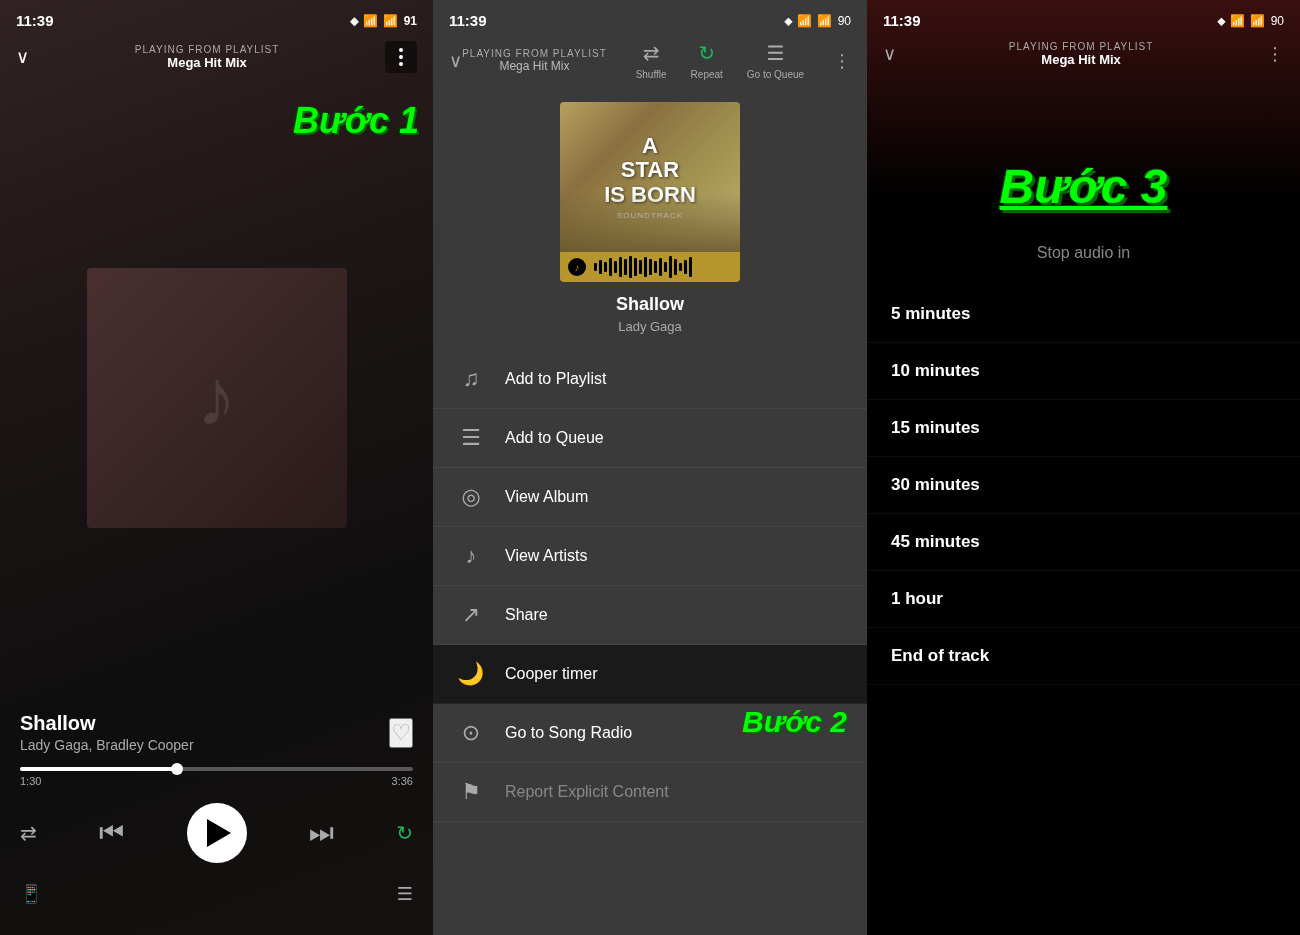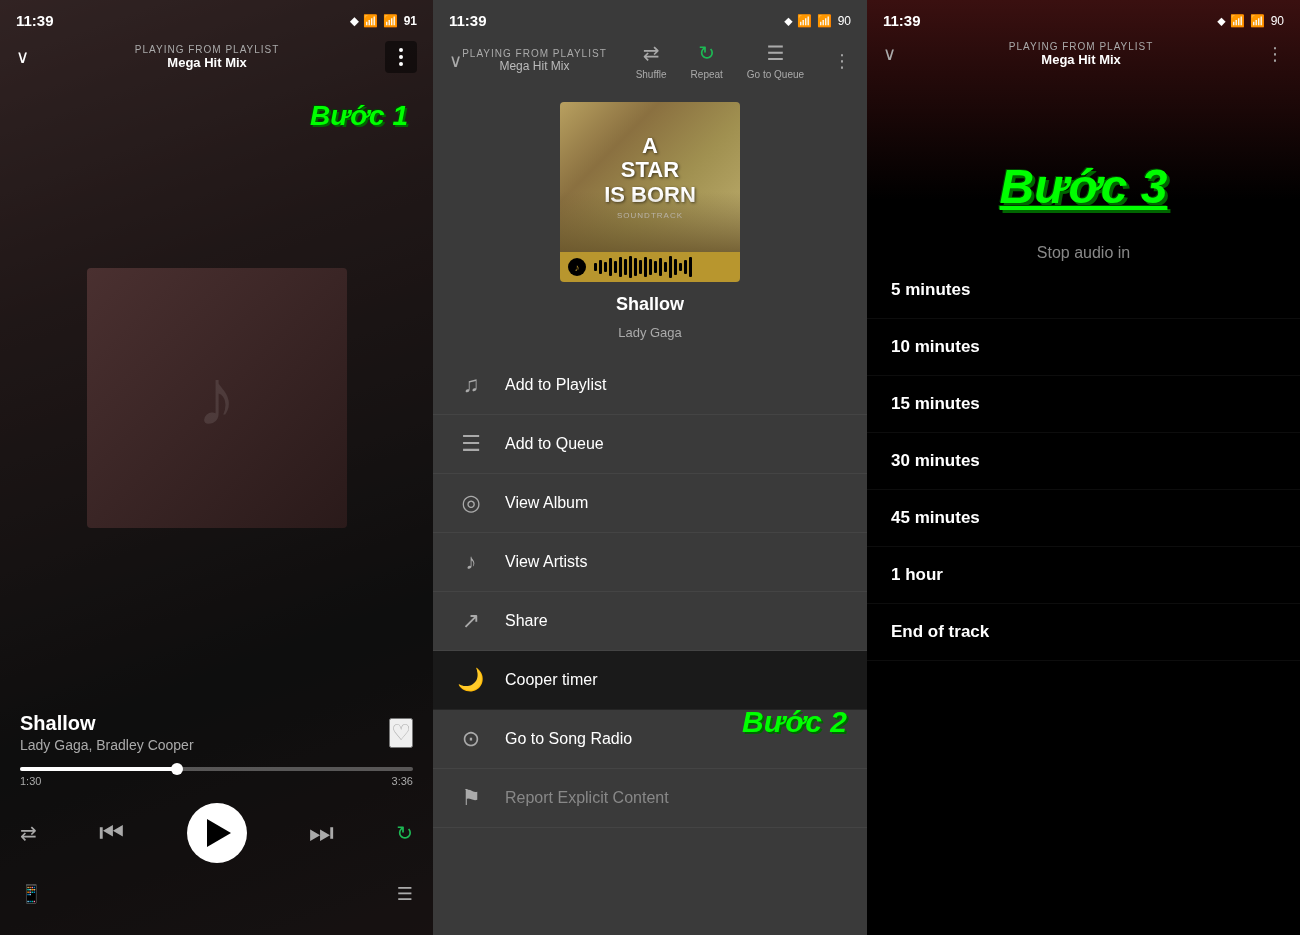--- a/index.html
+++ b/index.html
@@ -69,22 +69,22 @@
       display: flex; align-items: center; justify-content: center;
       cursor: pointer;
       flex-direction: column; gap: 3px;
     }
     .dot { width: 4px; height: 4px; background: #fff; border-radius: 50%; }
 
     
     .step-label {
       position: absolute;
       top: 100px;
-      right: 25px;
-      font-size: 28px;
+      right: 14px;
+      font-size: 36px;
       font-weight: 900;
       color: #00ff00;
       text-shadow: 2px 2px 0 #006600, -1px -1px 0 #004400;
       font-style: italic;
       z-index: 10;
     }
 
     
     .album-area {
       flex: 1;
@@ -290,21 +290,21 @@
       align-items: center;
       gap: 2px;
       flex: 1;
     }
     .wave-bar {
       background: #000;
       border-radius: 1px;
     }
 
     .p2-track-name { font-size: 18px; font-weight: 700; margin-top: 12px; }
-    .p2-track-artist { font-size: 13px; color: #aaa; margin-top: 10px; }
+    .p2-track-artist { font-size: 13px; color: #aaa; margin-top: 4px; }
 
     
     .p2-menu {
       flex: 1;
       overflow-y: auto;
     }
     .p2-menu-item {
       display: flex;
       align-items: center;
       gap: 20px;
@@ -363,20 +363,21 @@
       font-style: italic;
       text-align: center;
       margin: 80px 0 30px;
       position: relative; z-index: 2; text-decoration: underline;
     }
 
     .p3-stop-audio {
       font-size: 16px;
       color: #888;
       text-align: center;
+      margin-bottom: 24px;
       position: relative; z-index: 2;
     }
 
     .p3-timer-list {
       flex: 1;
       position: relative; z-index: 2;
     }
     .p3-timer-item {
       padding: 18px 24px;
       font-size: 17px;

